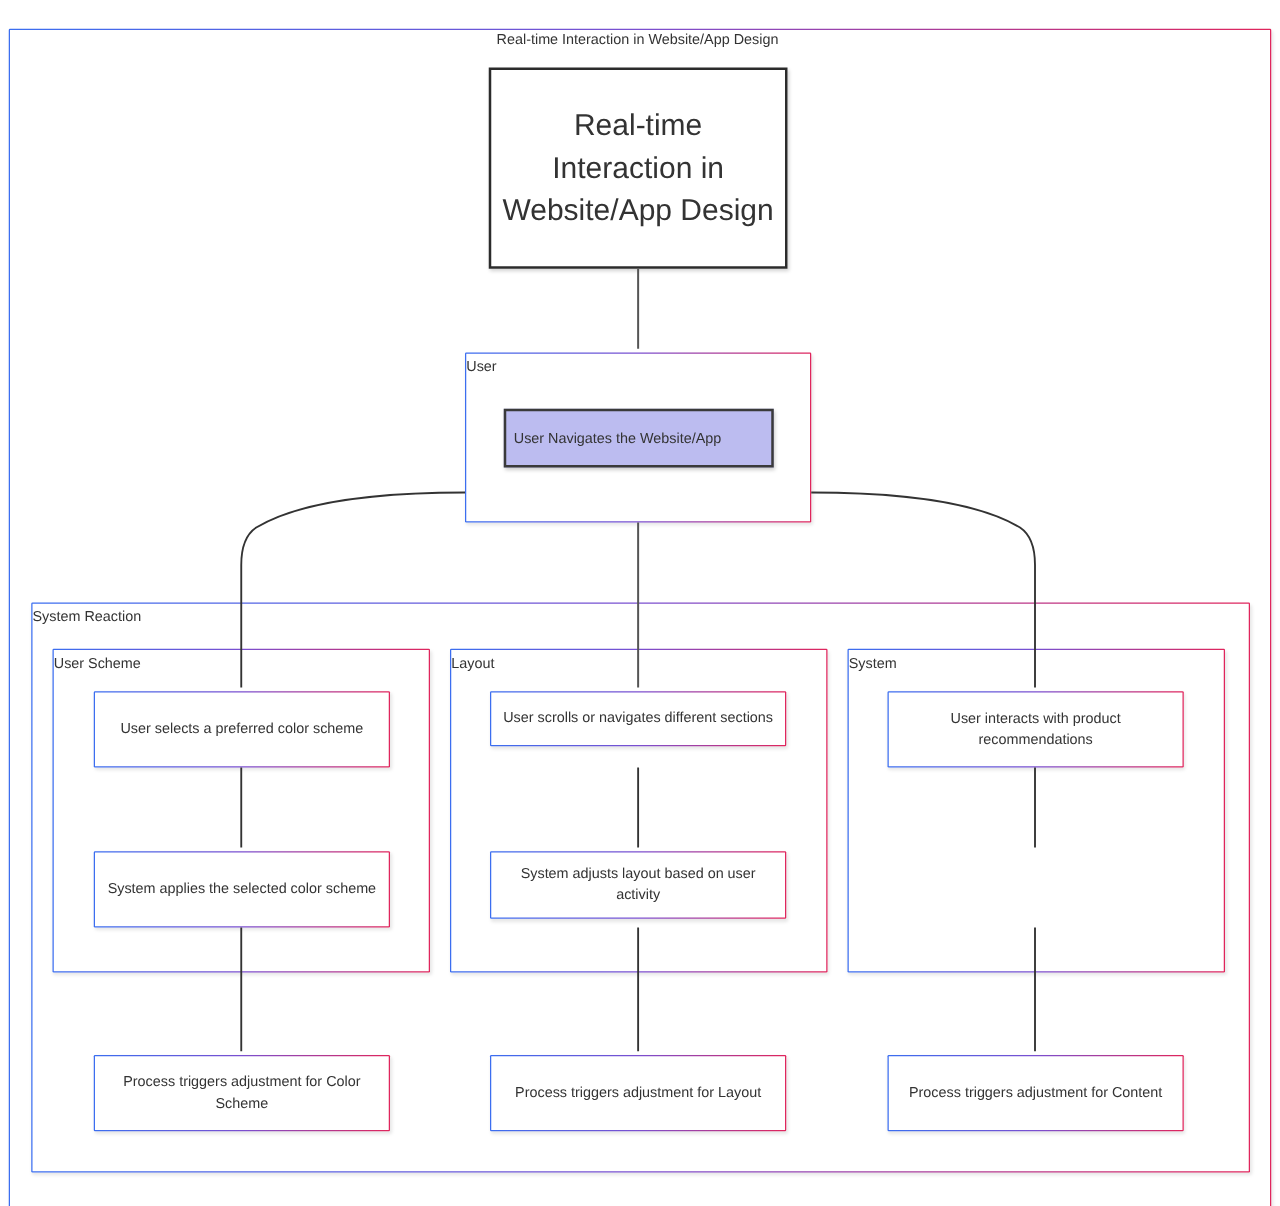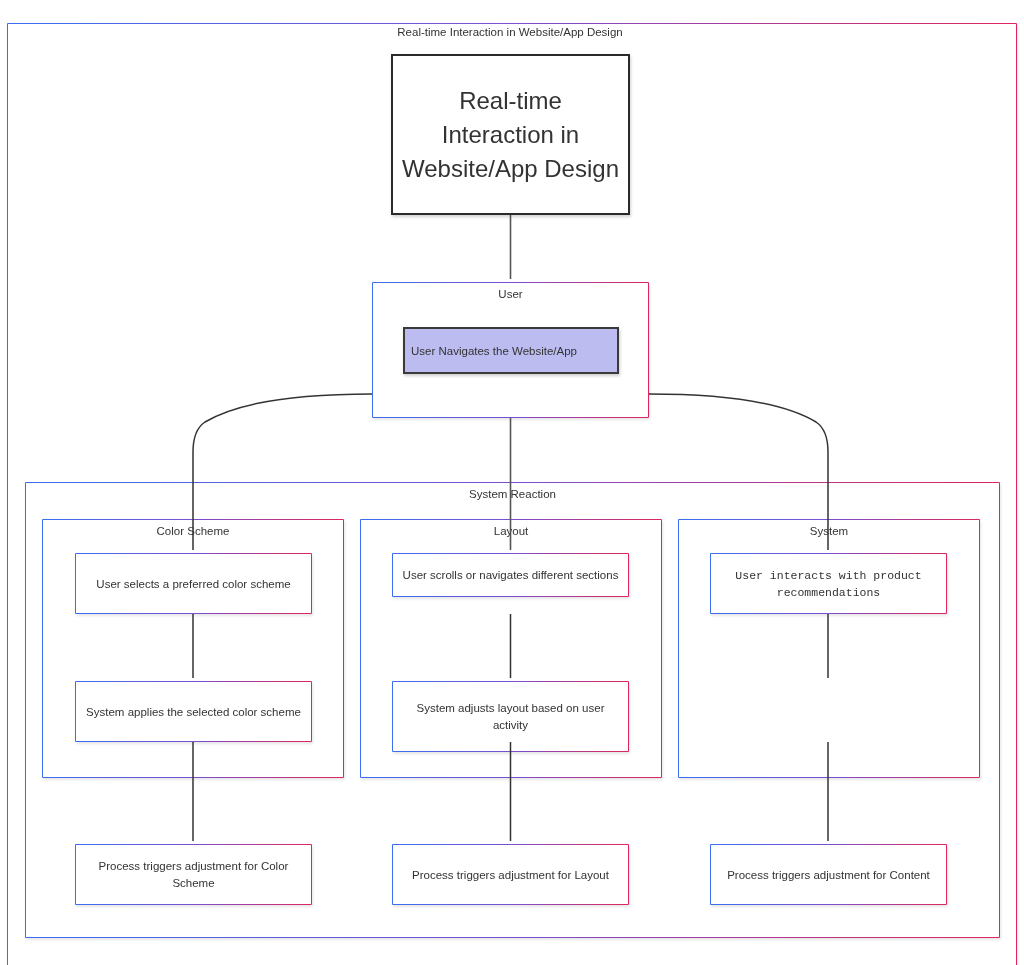--- a/index.html
+++ b/index.html
@@ -40,21 +40,20 @@
     position: relative;
     border-radius: 0;
   }
 
   
   .sg-title {
     position: absolute;
     top: 4px;
     left: 0;
     right: 0;
-    text-align: center;
     font-size: 11.5px;
     line-height: 14px;
     color: #333333;
     white-space: nowrap;
     pointer-events: none;
   }
 
   
   .node-label {
     position: absolute;
@@ -153,21 +152,21 @@
   </div>
 
   <div class="grad-box" style="left:25px; top:466px; width:975px; height:456px;">
     <div class="inner">
       <div class="sg-title">System Reaction</div>
     </div>
   </div>
 
   <div class="grad-box" style="left:42px; top:503px; width:302px; height:259px;">
     <div class="inner">
-      <div class="sg-title">Color Scheme</div>
+      <div class="sg-title">User Scheme</div>
     </div>
   </div>
 
   <div class="grad-box" style="left:75px; top:537px; width:237px; height:61px;">
     <div class="inner">
       <div class="node-label">User selects a preferred color scheme</div>
     </div>
   </div>
 
   <div class="grad-box" style="left:75px; top:665px; width:237px; height:61px;">
@@ -187,39 +186,39 @@
       <div class="sg-title">Layout</div>
     </div>
   </div>
 
   <div class="grad-box" style="left:392px; top:537px; width:237px; height:44px;">
     <div class="inner">
       <div class="node-label">User scrolls or navigates different sections</div>
     </div>
   </div>
 
-  <div class="grad-box" style="left:392px; top:665px; width:237px; height:71px;">
+  <div class="grad-box" style="left:392px; top:665px; width:237px; height:54px;">
     <div class="inner">
       <div class="node-label">System adjusts layout based on user activity</div>
     </div>
   </div>
 
   <div class="grad-box" style="left:392px; top:828px; width:237px; height:61px;">
     <div class="inner">
       <div class="node-label">Process triggers adjustment for Layout</div>
     </div>
   </div>
 
   <div class="grad-box" style="left:678px; top:503px; width:302px; height:259px;">
     <div class="inner">
       <div class="sg-title">System</div>
     </div>
   </div>
 
-  <div class="grad-box" style="left:710px; top:537px; width:237px; height:61px;font-family:Liberation Mono, monospace;">
+  <div class="grad-box" style="left:710px; top:537px; width:237px; height:61px;">
     <div class="inner">
       <div class="node-label">User interacts with product recommendations</div>
     </div>
   </div>
 
 
   <div class="grad-box" style="left:710px; top:828px; width:237px; height:61px;">
     <div class="inner">
       <div class="node-label">Process triggers adjustment for Content</div>
     </div>

